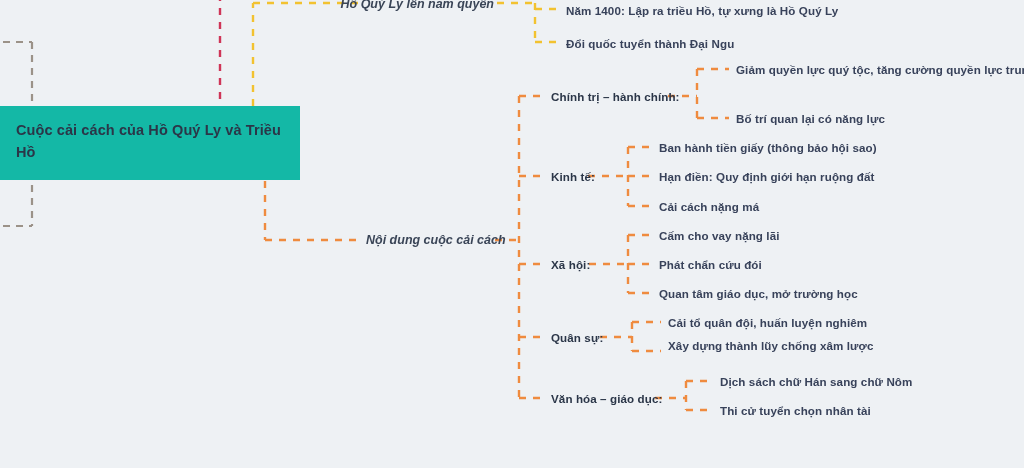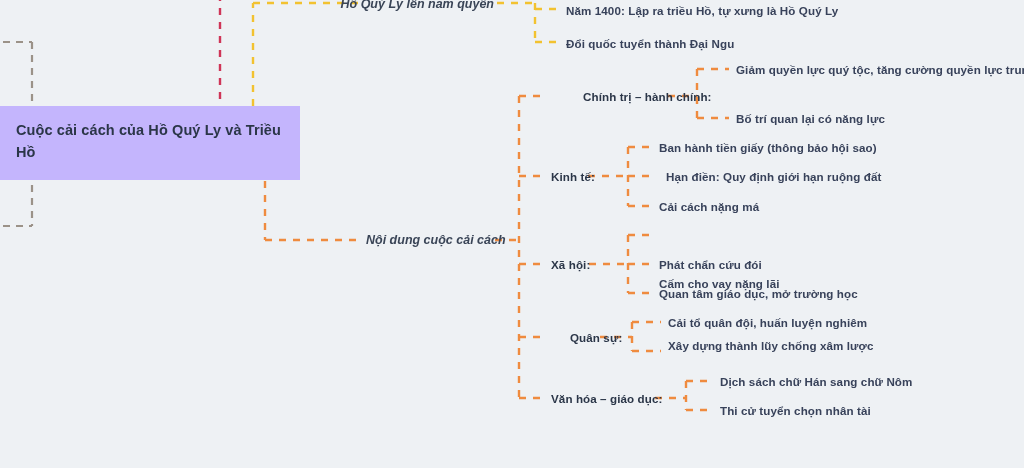--- a/index.html
+++ b/index.html
@@ -10,21 +10,21 @@
     overflow:hidden;
     position:relative;
     color:#2e3a4d;
   }
   #canvas{position:absolute;inset:0;width:1024px;height:468px;}
   .node{position:absolute;white-space:nowrap;}
 
   
   #root-card{
     left:0;top:106px;width:300px;
-    background:#c4b5fd;
+    background:#14b8a6;
     padding:14px 8px 16px 16px;
     box-sizing:border-box;
     font-size:14.5px;
     font-weight:bold;
     line-height:1.5;
     letter-spacing:.1px;
     color:#2b3648;
     white-space:normal;
   }
 
@@ -125,33 +125,33 @@
 </div>
 
 <div class="node lvl1 re" style="left:494px;top:4px;">Hồ Quý Ly lên nắm quyền</div>
 
 <div class="node leaf r" style="left:566px;top:10px;">Năm 1400: Lập ra triều Hồ, tự xưng là Hồ Quý Ly</div>
 
 <div class="node leaf r" style="left:566px;top:43px;">Đổi quốc tuyển thành Đại Ngu</div>
 
 <div class="node lvl1 r" style="left:366px;top:240px;">Nội dung cuộc cải cách</div>
 
-<div class="node lvl2 r" style="left:551px;top:96px;margin-left:32px;">Chính trị – hành chính:</div>
+<div class="node lvl2 r" style="left:551px;top:96px;">Chính trị – hành chính:</div>
 <div class="node leaf r" style="left:736px;top:69px;">Giảm quyền lực quý tộc, tăng cường quyền lực trung ương</div>
 <div class="node leaf r" style="left:736px;top:118px;">Bố trí quan lại có năng lực</div>
 
 <div class="node lvl2 r" style="left:551px;top:176px;">Kinh tế:</div>
 <div class="node leaf r" style="left:659px;top:147px;">Ban hành tiền giấy (thông bảo hội sao)</div>
-<div class="node leaf r" style="left:659px;top:176px;margin-left:7px;">Hạn điền: Quy định giới hạn ruộng đất</div>
+<div class="node leaf r" style="left:659px;top:176px;">Hạn điền: Quy định giới hạn ruộng đất</div>
 <div class="node leaf r" style="left:659px;top:206px;">Cải cách nặng má</div>
 
 <div class="node lvl2 r" style="left:551px;top:264px;">Xã hội:</div>
-<div class="node leaf r" style="left:659px;top:235px;margin-top:48px;">Cấm cho vay nặng lãi</div>
+<div class="node leaf r" style="left:659px;top:235px;">Cấm cho vay nặng lãi</div>
 <div class="node leaf r" style="left:659px;top:264px;">Phát chẩn cứu đói</div>
 <div class="node leaf r" style="left:659px;top:293px;">Quan tâm giáo dục, mở trường học</div>
 
-<div class="node lvl2 r" style="left:551px;top:337px;margin-left:19px;">Quân sự:</div>
+<div class="node lvl2 r" style="left:551px;top:337px;">Quân sự:</div>
 <div class="node leaf r" style="left:668px;top:322px;">Cải tổ quân đội, huấn luyện nghiêm</div>
 <div class="node leaf r" style="left:668px;top:345px;">Xây dựng thành lũy chống xâm lược</div>
 
 <div class="node lvl2 r" style="left:551px;top:398px;">Văn hóa – giáo dục:</div>
 <div class="node leaf r" style="left:720px;top:381px;">Dịch sách chữ Hán sang chữ Nôm</div>
 <div class="node leaf r" style="left:720px;top:410px;">Thi cử tuyển chọn nhân tài</div>
 
 </body></html>

